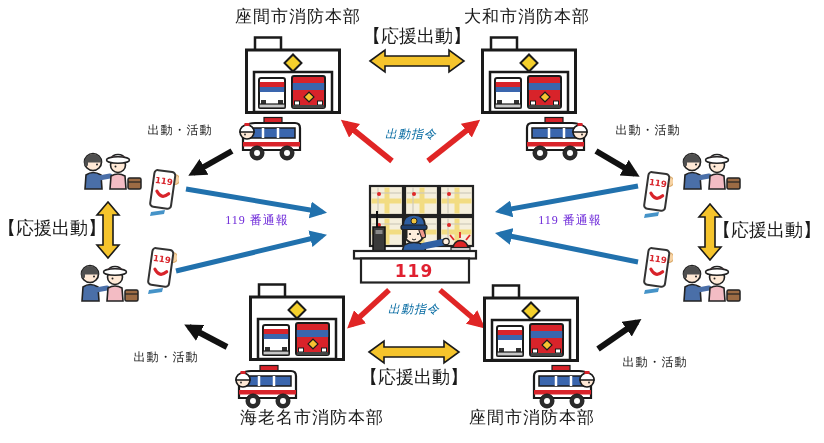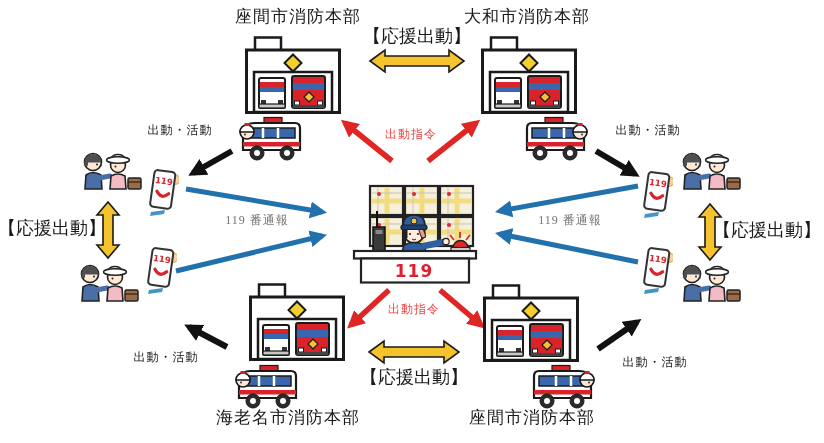--- a/index.html
+++ b/index.html
@@ -8,22 +8,22 @@
     font-family:"Liberation Serif","DejaVu Serif",serif;
   }
   .overlay{position:absolute;left:0;top:0;z-index:1;pointer-events:none;}
   .icon{position:absolute;z-index:2;}
   .lbl{
     position:absolute;z-index:3;white-space:nowrap;transform:translateX(-50%);
     font-size:12px;color:#1a1a1a;letter-spacing:1px;line-height:1.1;
   }
   .lbl.big{font-size:17px;}
   .lbl.small{font-size:18px;letter-spacing:0;}
-  .lbl.blue{color:#737373;}
-  .lbl.red{color:#ef4444;}
+  .lbl.blue{color:#6d28d9;}
+  .lbl.red{color:#0369a1;font-style:italic;}
   .defs-svg{position:absolute;width:0;height:0;overflow:hidden;}
 </style>
 </head>
 <body>
 
 <div class="canvas">
 
   <svg class="defs-svg" aria-hidden="true">
     <defs>
       <symbol id="sym-station" viewBox="0 0 96 78">
@@ -240,21 +240,21 @@
     </g>
     <g>
       <rect x="2" y="67" width="122" height="7.5" fill="#fff" stroke="#222" stroke-width="2.2"></rect>
       <rect x="9" y="74.5" width="108" height="24" fill="#fff" stroke="#222" stroke-width="2.2"></rect>
       <text x="62" y="93" text-anchor="middle" font-size="17" font-weight="bold" letter-spacing="1" fill="#e02030" font-family="DejaVu Sans, sans-serif">119</text>
     </g>
   </svg>
 
   <div class="lbl big" style="left:298px;top:8px">座間市消防本部</div>
   <div class="lbl big" style="left:527px;top:8px">大和市消防本部</div>
-  <div class="lbl big" style="left:288px;top:409px">海老名市消防本部</div>
+  <div class="lbl big" style="left:312px;top:409px">海老名市消防本部</div>
   <div class="lbl big" style="left:532px;top:409px">座間市消防本部</div>
 
   <div class="lbl small" style="left:417px;top:27px">【応援出動】</div>
   <div class="lbl small" style="left:414px;top:368px">【応援出動】</div>
   <div class="lbl small" style="left:52px;top:219px">【応援出動】</div>
   <div class="lbl small" style="left:767px;top:221px">【応援出動】</div>
 
   <div class="lbl red" style="left:411px;top:128px">出動指令</div>
   <div class="lbl red" style="left:414px;top:303px">出動指令</div>
 

